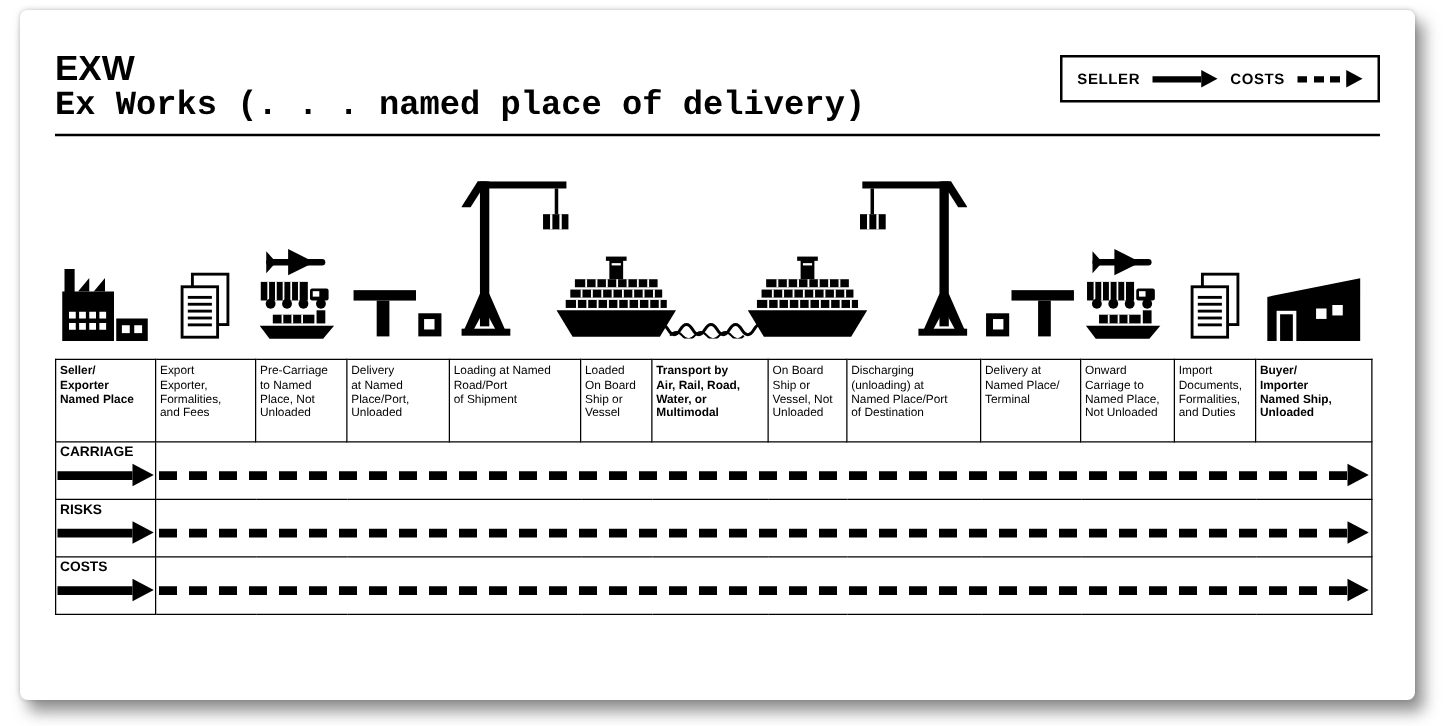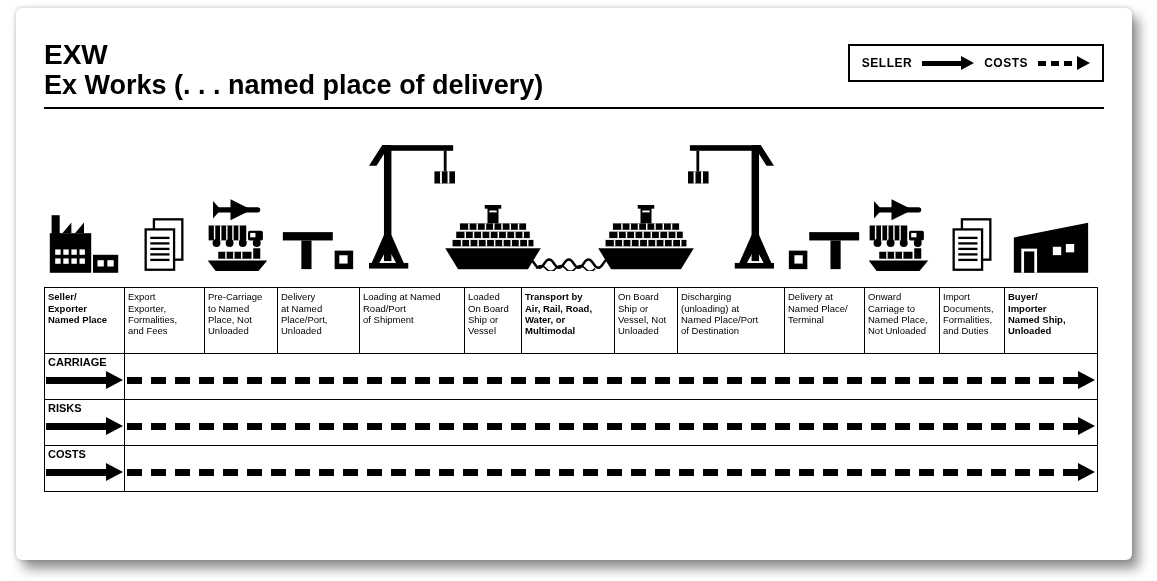--- a/index.html
+++ b/index.html
@@ -10,21 +10,21 @@
     position: absolute; left: 16px; top: 8px;
     width: 1116px; height: 552px;
     background: #fff; border-radius: 6px;
     box-shadow: 7px 9px 12px rgba(60,60,60,.55), 0 0 4px rgba(120,120,120,.45);
     padding: 32px 28px 0 28px;
   }
 
   
   .hdr { display: flex; justify-content: space-between; align-items: flex-start; }
   .title .code { font-size: 28px; font-weight: bold; line-height: 1.1; }
-  .title .name { font-size: 27px; font-weight: bold; line-height: 1.1; }
+  .title .name { font-size: 27px; font-weight: bold; line-height: 1.1; font-family: Liberation Mono, monospace; }
   .rule { border: none; border-top: 2px solid #000; margin-top: 7px; }
 
   .legend {
     border: 2px solid #000; padding: 10px 12px; margin-top: 4px;
     display: flex; align-items: flex-start; gap: 10px; background: #fff;
   }
   .legend .lbl { font-size: 12px; font-weight: bold; letter-spacing: .5px; }
 
   
   .arrow { display: flex; align-items: center; }

